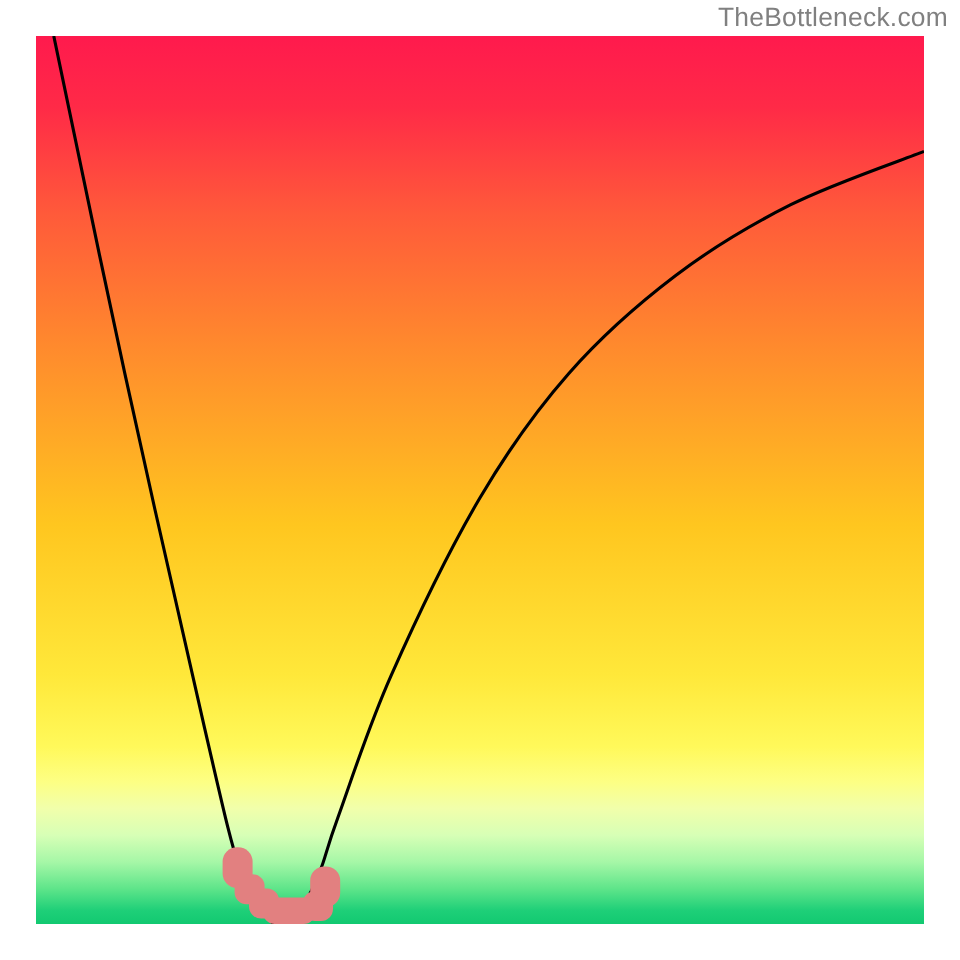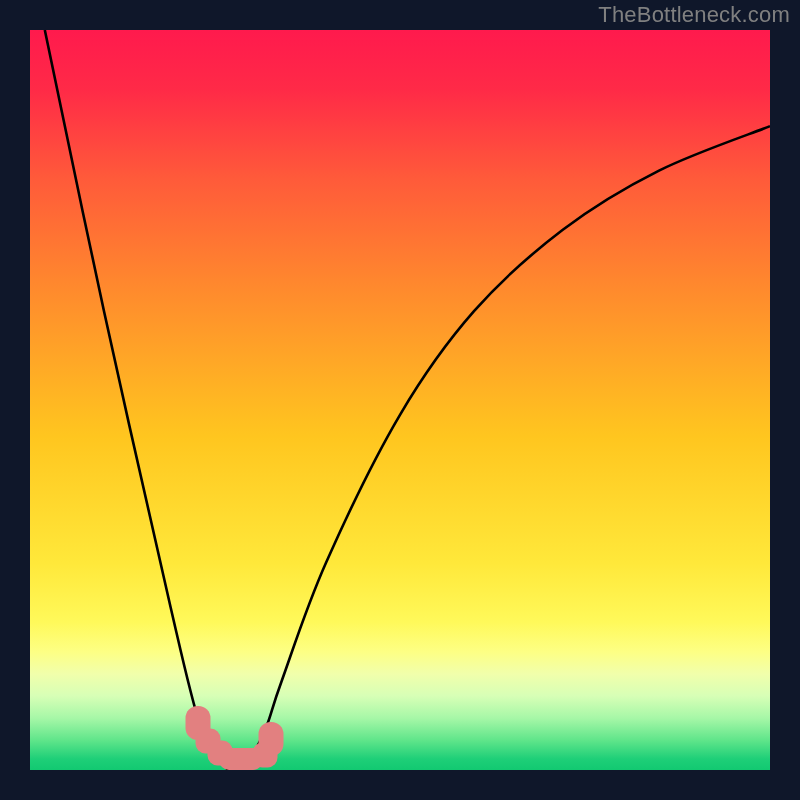--- a/index.html
+++ b/index.html
@@ -8,21 +8,21 @@
     width: 800px;
     height: 800px;
     background: #000;
     overflow: hidden;
     font-family: Arial, Helvetica, sans-serif;
   }
   .frame {
     position: relative;
     width: 800px;
     height: 800px;
-    background: #0f172a;
+    background: #ffffff;
   }
   .watermark {
     position: absolute;
     top: 2px;
     right: 10px;
     color: #808080;
     font-size: 22px;
     font-weight: 500;
     letter-spacing: 0.2px;
     z-index: 5;

